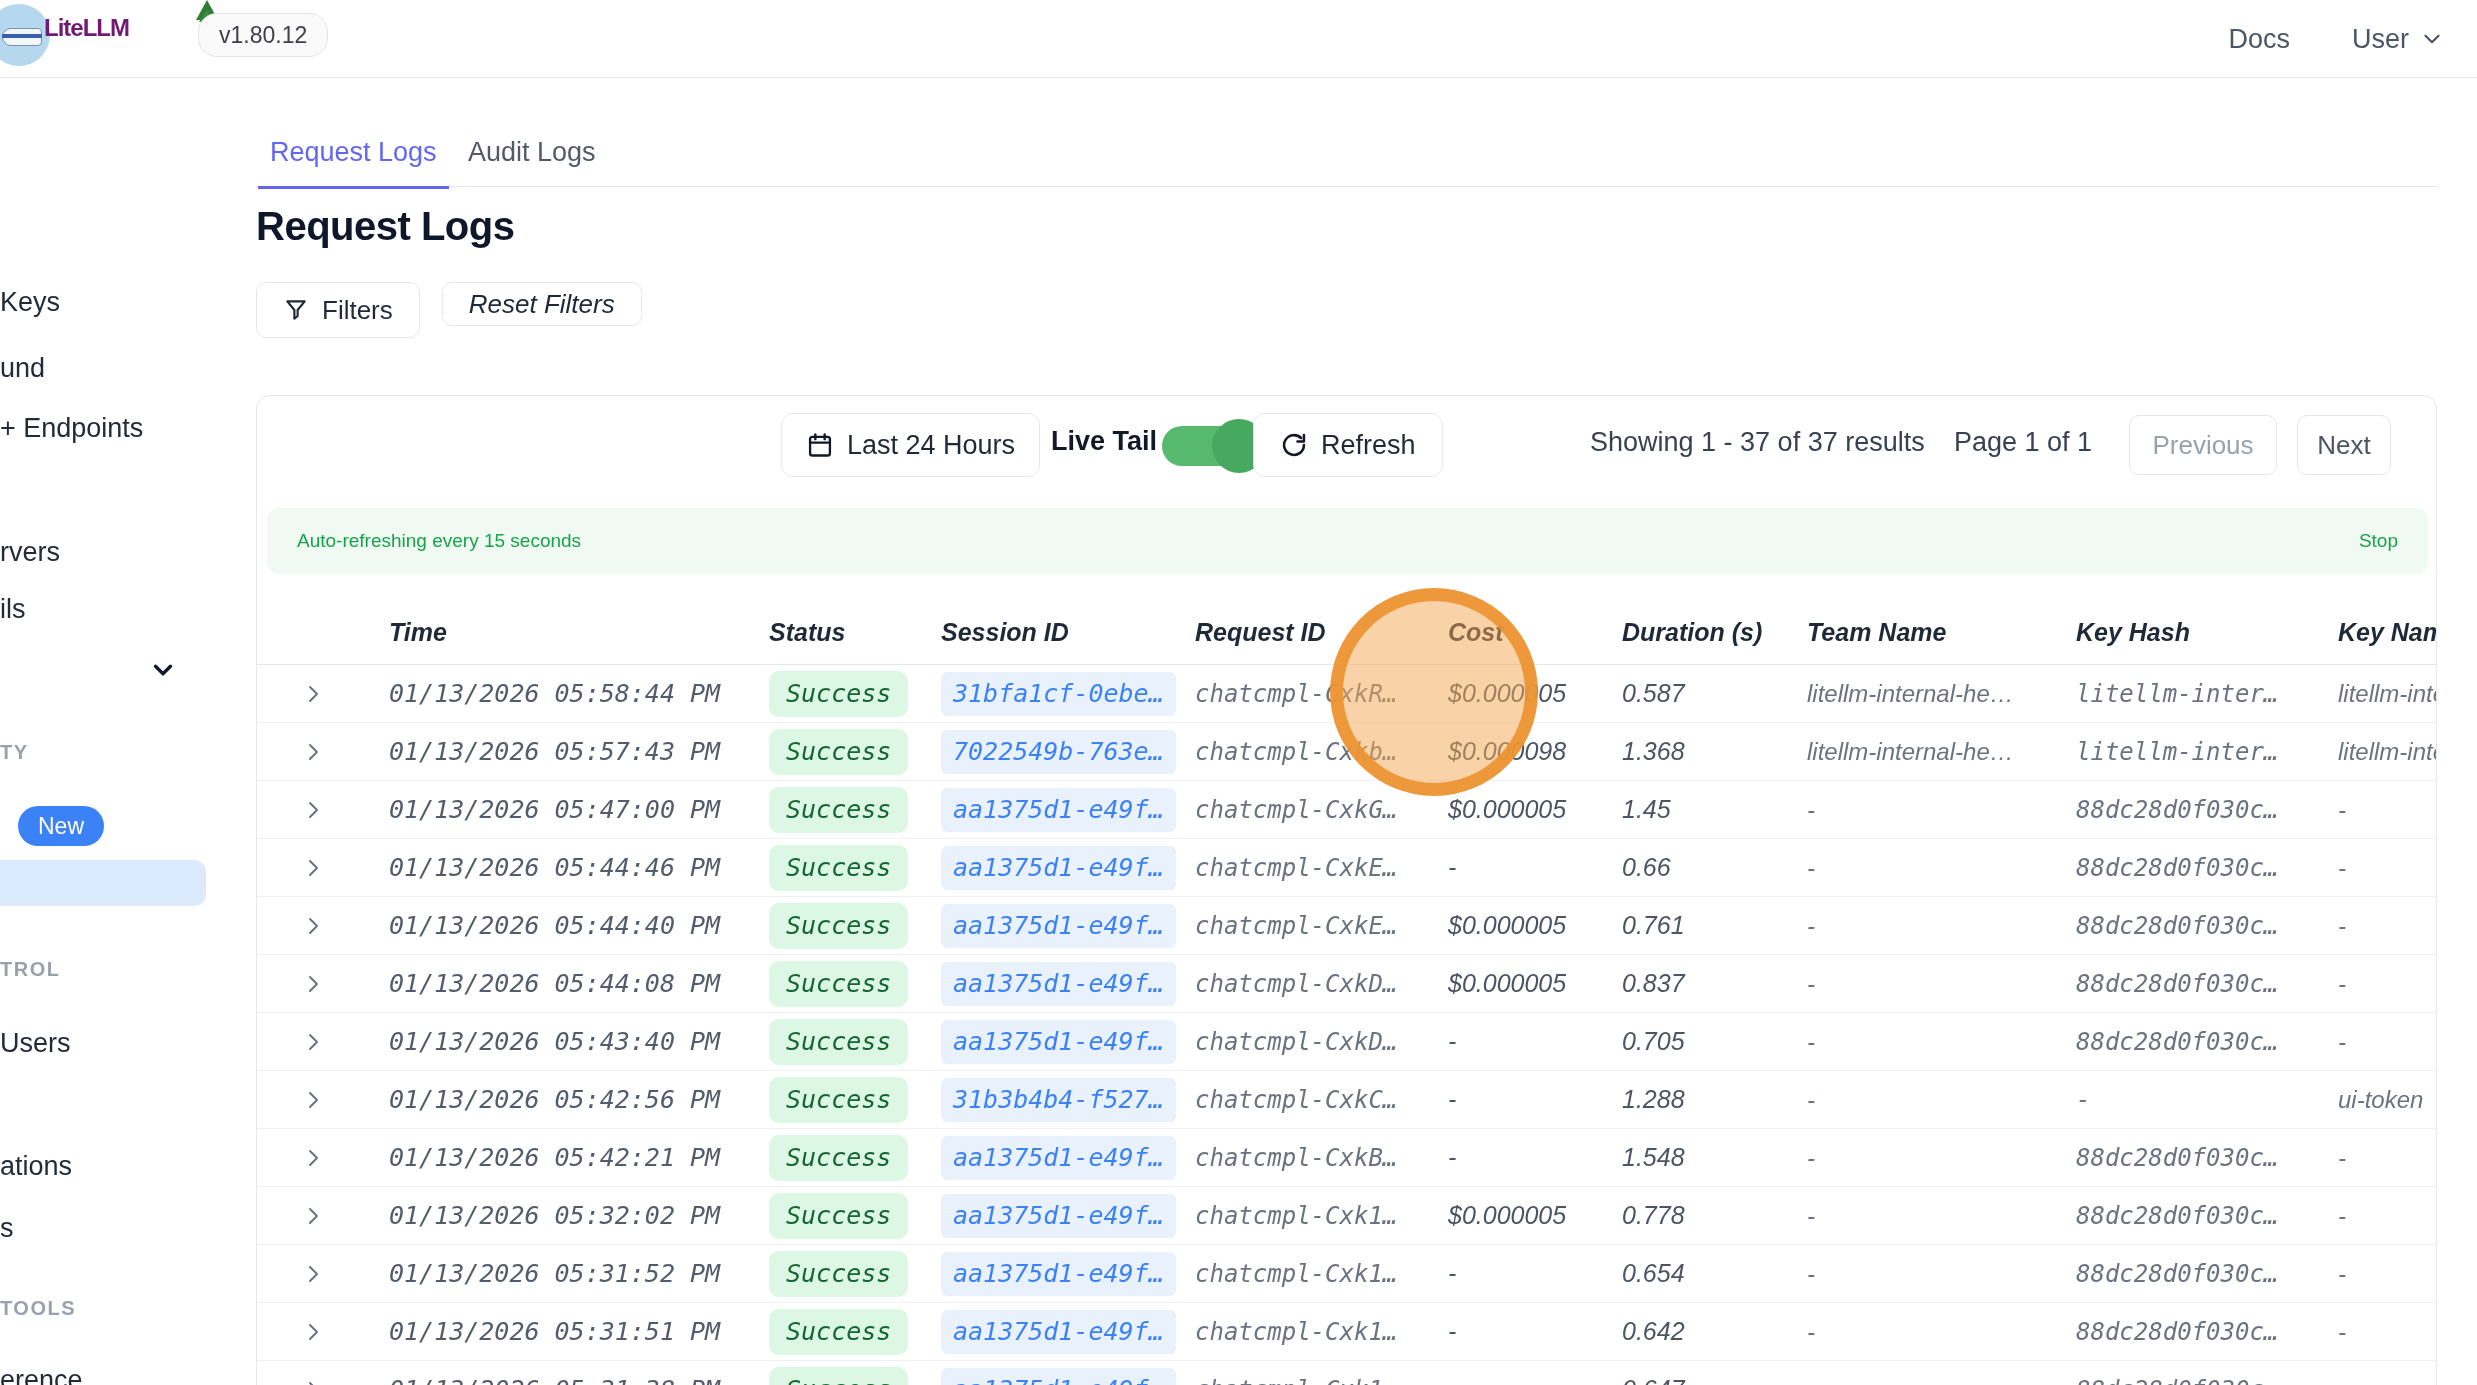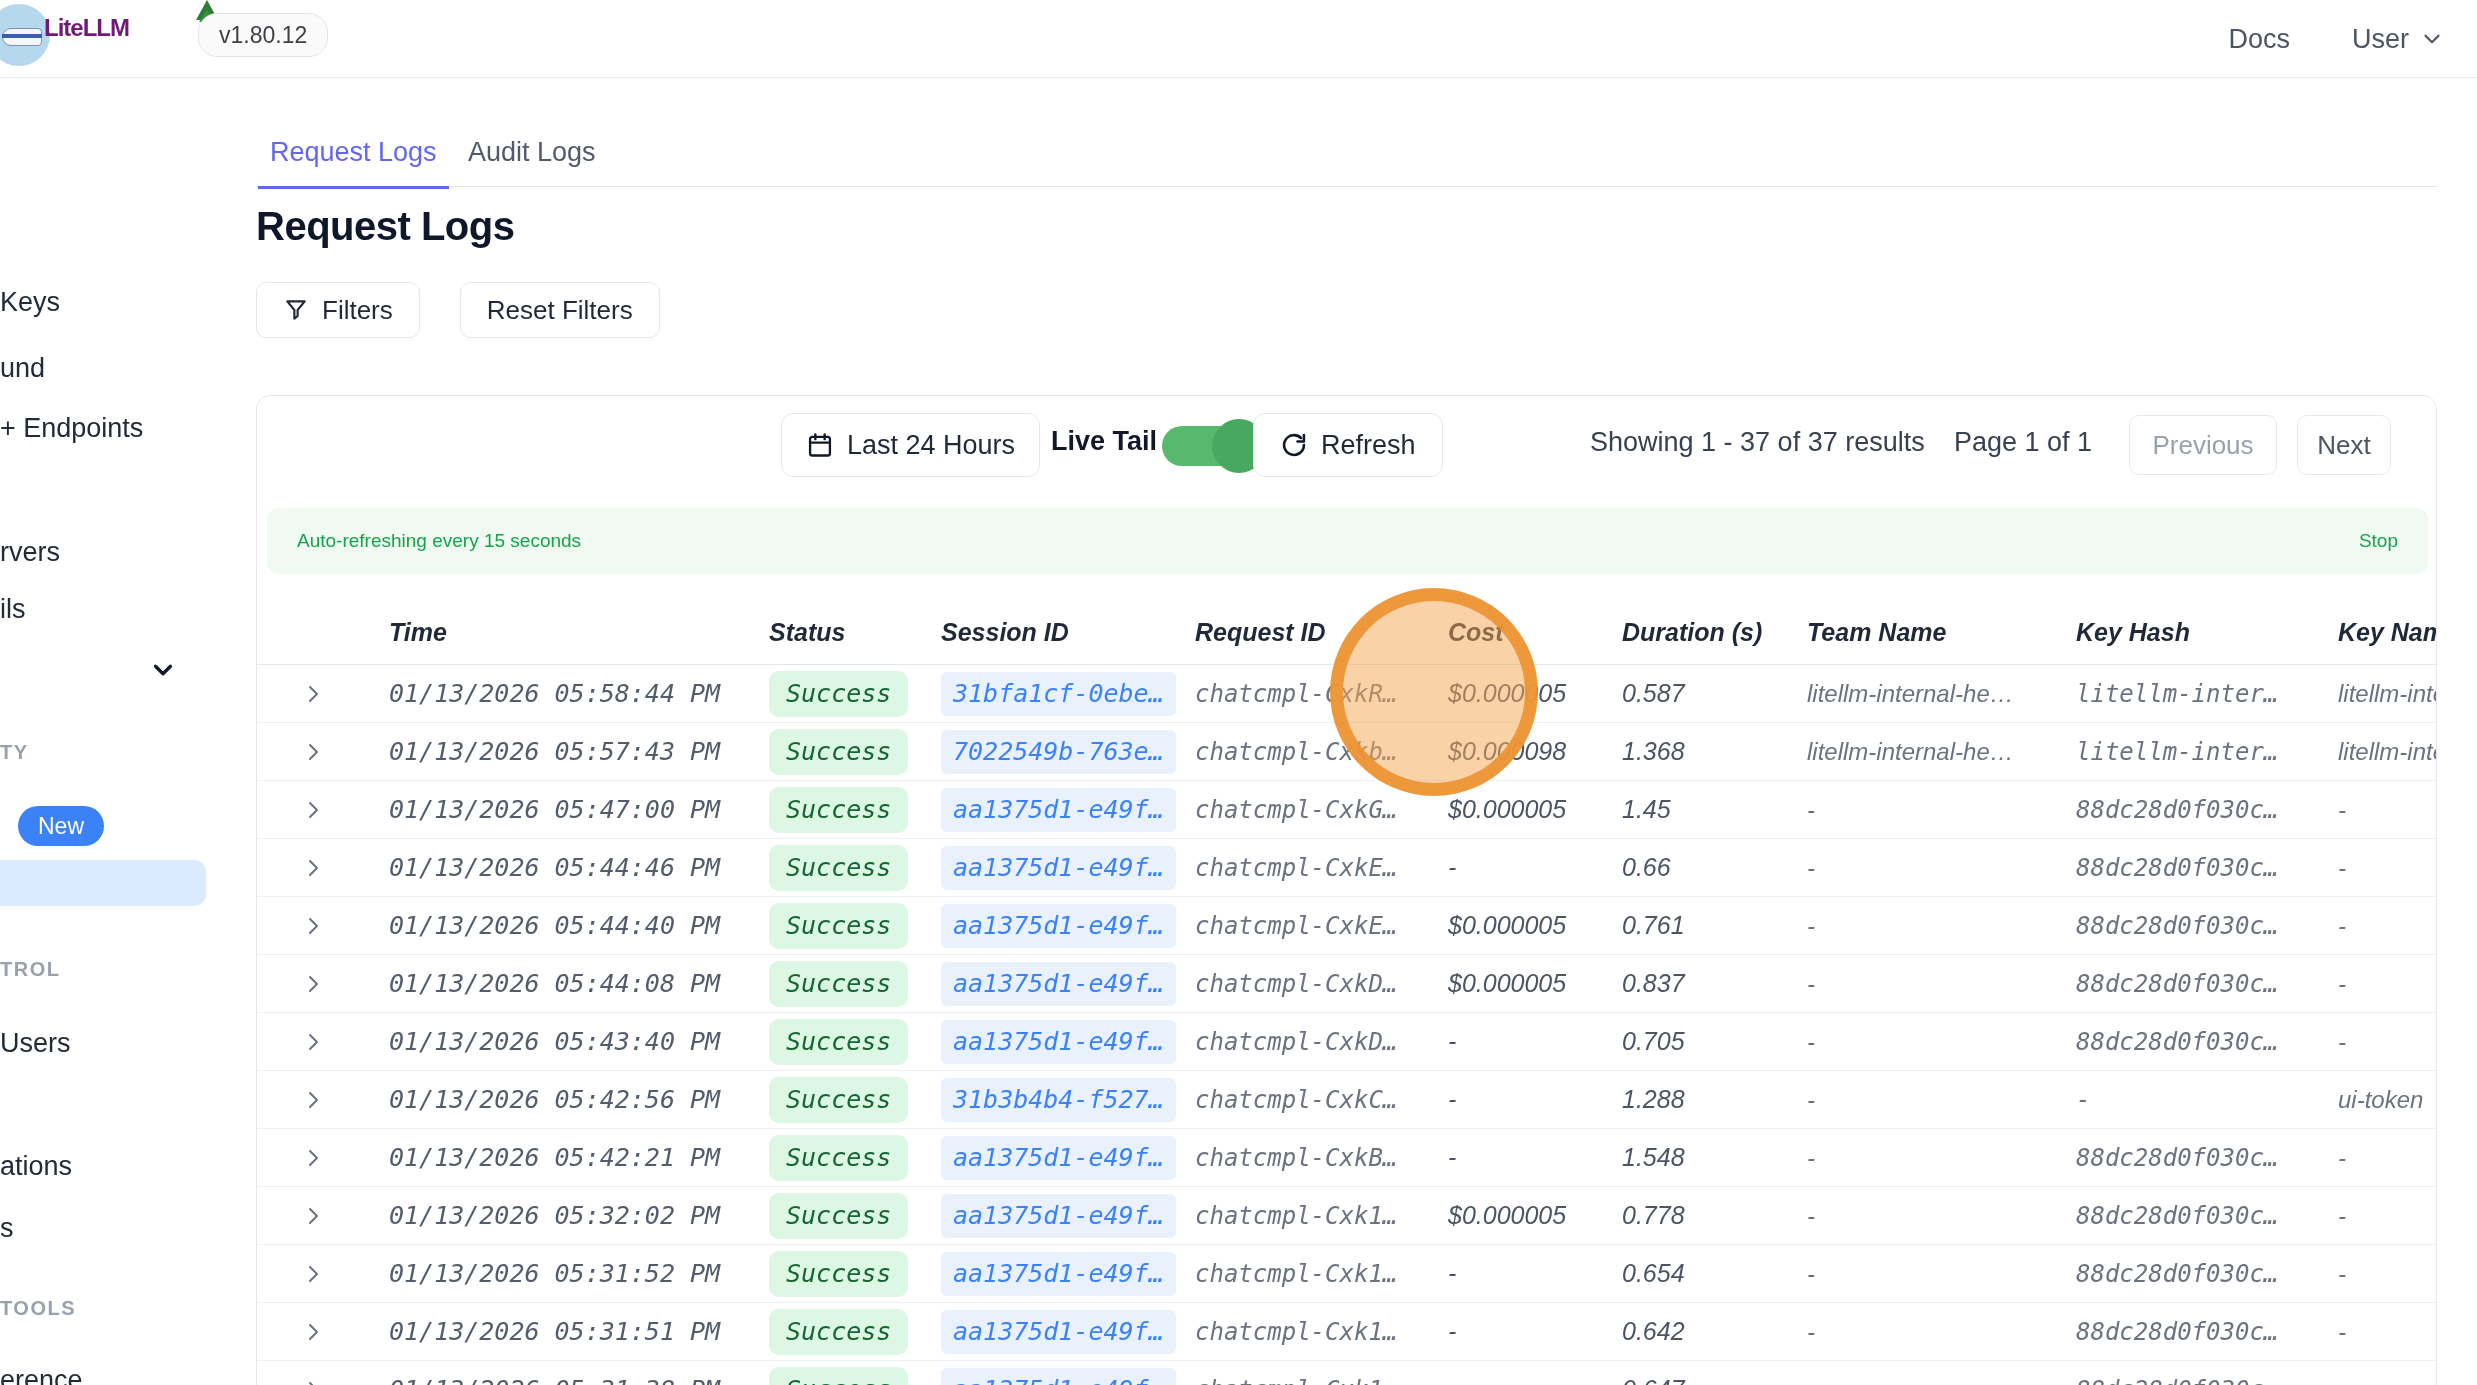--- a/index.html
+++ b/index.html
@@ -34,23 +34,23 @@
 
   
   .tabbar { position:absolute; left:256px; top:137px; width:2181px; height:50px; border-bottom:1px solid #e5e7eb; z-index:5; }
   .tab { position:absolute; top:0; height:50px; font-size:27px; cursor:pointer; }
   .tab-active { left:14px; color:#6366f1; }
   .tab-active::after { content:""; position:absolute; left:-12px; right:-12px; bottom:-2px; height:3px; background:#6366f1; }
   .tab-idle { left:212px; color:#52596a; }
   .page-title { position:absolute; left:256px; top:204px; font-size:40px; font-weight:800; color:#0f172a; letter-spacing:-0.5px; }
 
   .btn { display:inline-flex; align-items:center; justify-content:center; gap:13px; background:#fff; border:1px solid #e5e7eb; border-radius:10px; font-size:26px; color:#1f2937; cursor:pointer; }
-  .filter-row { position:absolute; left:256px; top:282px; display:flex; gap:40px; }
+  .filter-row { position:absolute; left:256px; top:282px; display:flex; gap:22px; }
   .btn-filters { height:56px; padding:0 26px; }
-  .btn-reset { height:56px; padding:0 26px; }
+  .btn-reset { height:44px; padding:0 26px;font-style:italic; }
 
   
   .card { position:absolute; left:256px; top:395px; width:2181px; height:1030px; border:1px solid #e5e7eb; border-radius:14px; background:#fff; overflow:hidden; }
 
   .search-box { position:absolute; left:46px; top:17px; width:462px; height:64px; border:1px solid #cbd2dc; border-radius:10px; display:flex; align-items:center; padding:0 18px; gap:14px; color:#6b7280; }
   .search-box input { border:none; outline:none; flex:1; font-size:26px; color:#374151; font-family:"Liberation Sans",sans-serif; background:transparent; }
   .search-box input::placeholder { color:#9ca3af; }
   .btn-range { position:absolute; left:524px; top:17px; height:64px; padding:0 24px; border-radius:12px; font-size:27px; }
   .live-label { position:absolute; left:794px; top:30px; font-size:27px; font-weight:600; color:#111827; }
   .toggle { position:absolute; left:905px; top:30px; width:96px; height:40px; border-radius:20px; background:#57b96e; cursor:pointer; }

